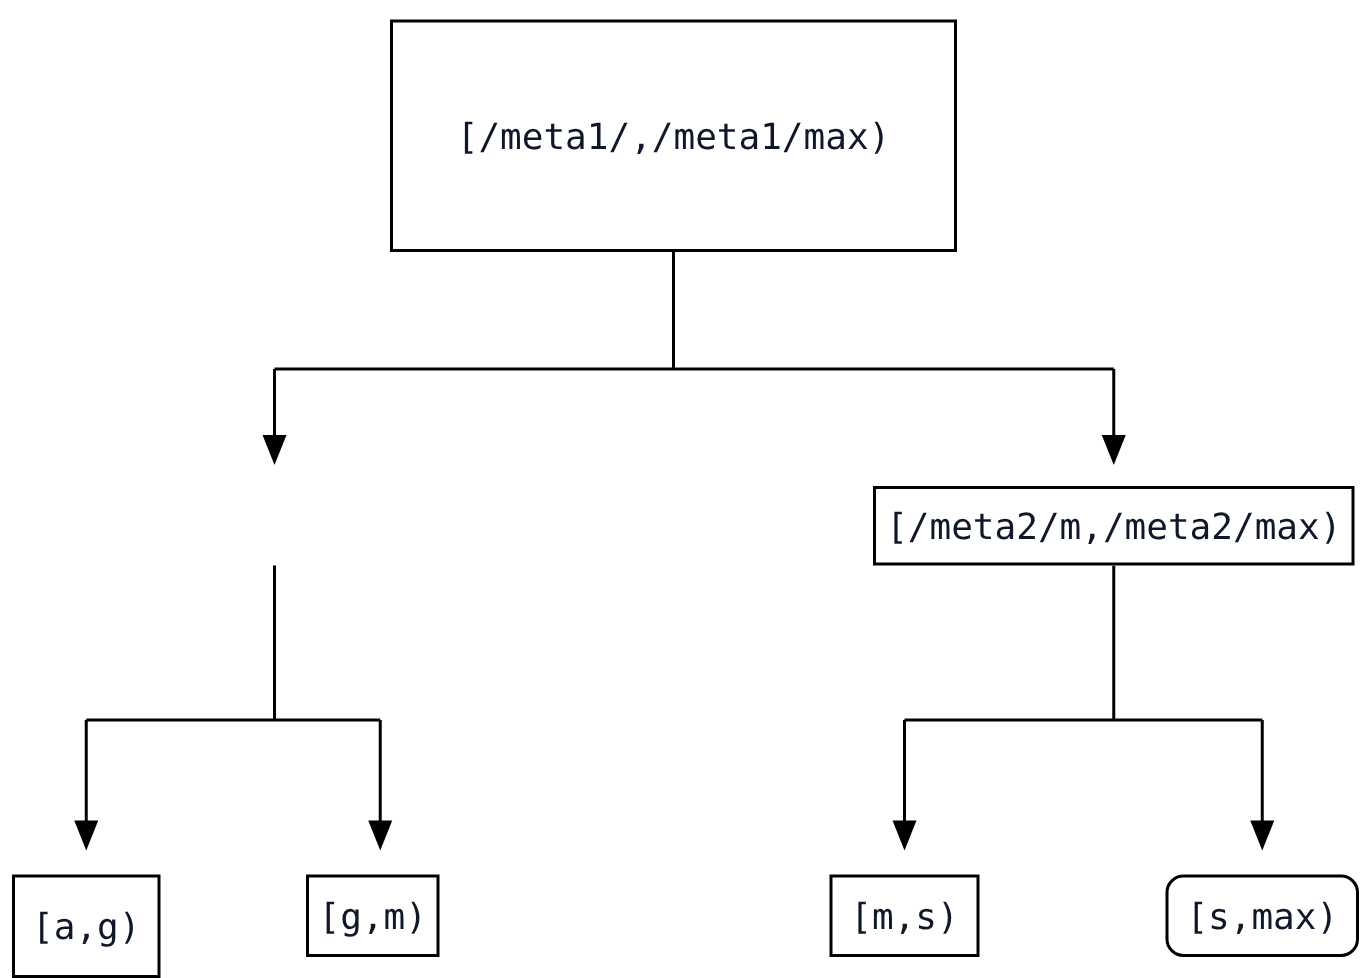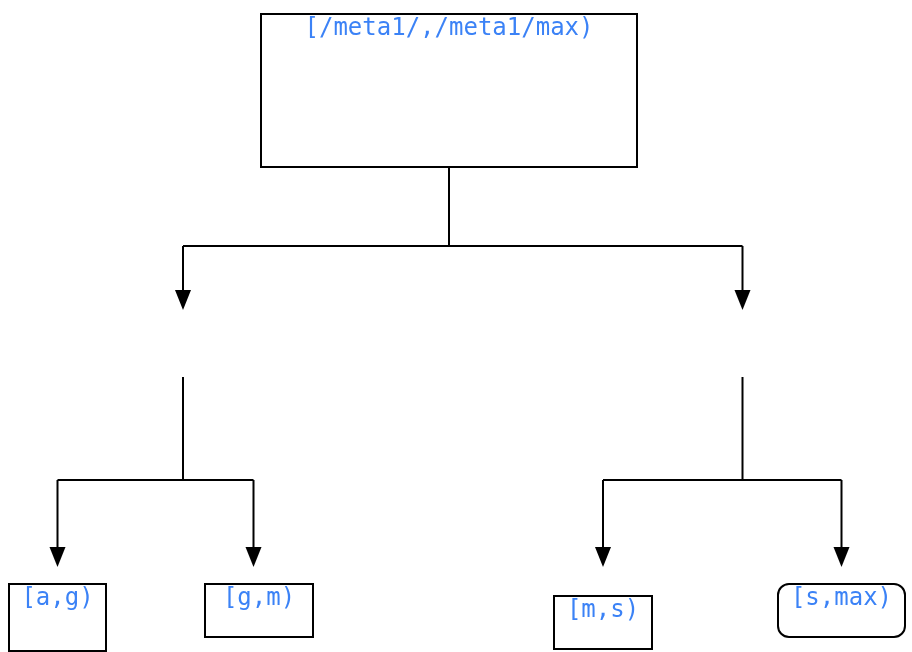--- a/index.html
+++ b/index.html
@@ -20,34 +20,34 @@
     left: 0;
     top: 0;
     width: 912px;
     height: 652px;
   }
   .node {
     position: absolute;
     box-sizing: border-box;
     border: 2px solid #000000;
     background: #ffffff;
-    color: #3b82f6;
+    color: #0f172a;
     display: flex;
-    align-items: flex-start;
+    align-items: center;
     justify-content: center;
     font-size: 24px;
     line-height: 1;
     white-space: nowrap;
   }
   .node-root        { left: 260px; top: 13px;  width: 378px; height: 155px; }
   .node-left        { left: 23px;  top: 324px; width: 320px; height: 53px;  }
   .node-right       { left: 582px; top: 324px; width: 321px; height: 53px;  }
   .node-left-left   { left: 8px;   top: 583px; width: 99px;  height: 69px;  }
-  .node-left-right  { left: 204px; top: 583px; width: 110px;  height: 55px;  }
-  .node-right-left  { left: 553px; top: 583px; width: 100px; height: 55px; margin-top: 12px;  }
+  .node-left-right  { left: 204px; top: 583px; width: 89px;  height: 55px;  }
+  .node-right-left  { left: 553px; top: 583px; width: 100px; height: 55px;  }
   .node-right-right { left: 777px; top: 583px; width: 129px; height: 55px; border-radius: 12px;  }
 </style>
 </head>
 <body>
 
 <div class="canvas">
 
   <svg class="edges-layer" width="912" height="652" viewBox="0 0 912 652" xmlns="http://www.w3.org/2000/svg">
 
     <path d="M449,168 V246 M183,246 H742.5 M183,246 V291 M742.5,246 V291" stroke="#000000" stroke-width="2" fill="none"></path>
@@ -61,20 +61,23 @@
     <path d="M742.5,377 V480 M603,480 H841.5 M603,480 V548 M841.5,480 V548" stroke="#000000" stroke-width="2" fill="none"></path>
     <polygon points="603,567 595,547 611,547" fill="#000000"></polygon>
     <polygon points="841.5,567 833.5,547 849.5,547" fill="#000000"></polygon>
   </svg>
 
   <div class="node node-root">
     <span>[/meta1/,/meta1/max)</span>
   </div>
 
 
+  <div class="node node-right">
+    <span>[/meta2/m,/meta2/max)</span>
+  </div>
 
   <div class="node node-left-left">
     <span>[a,g)</span>
   </div>
 
   <div class="node node-left-right">
     <span>[g,m)</span>
   </div>
 
   <div class="node node-right-left">

